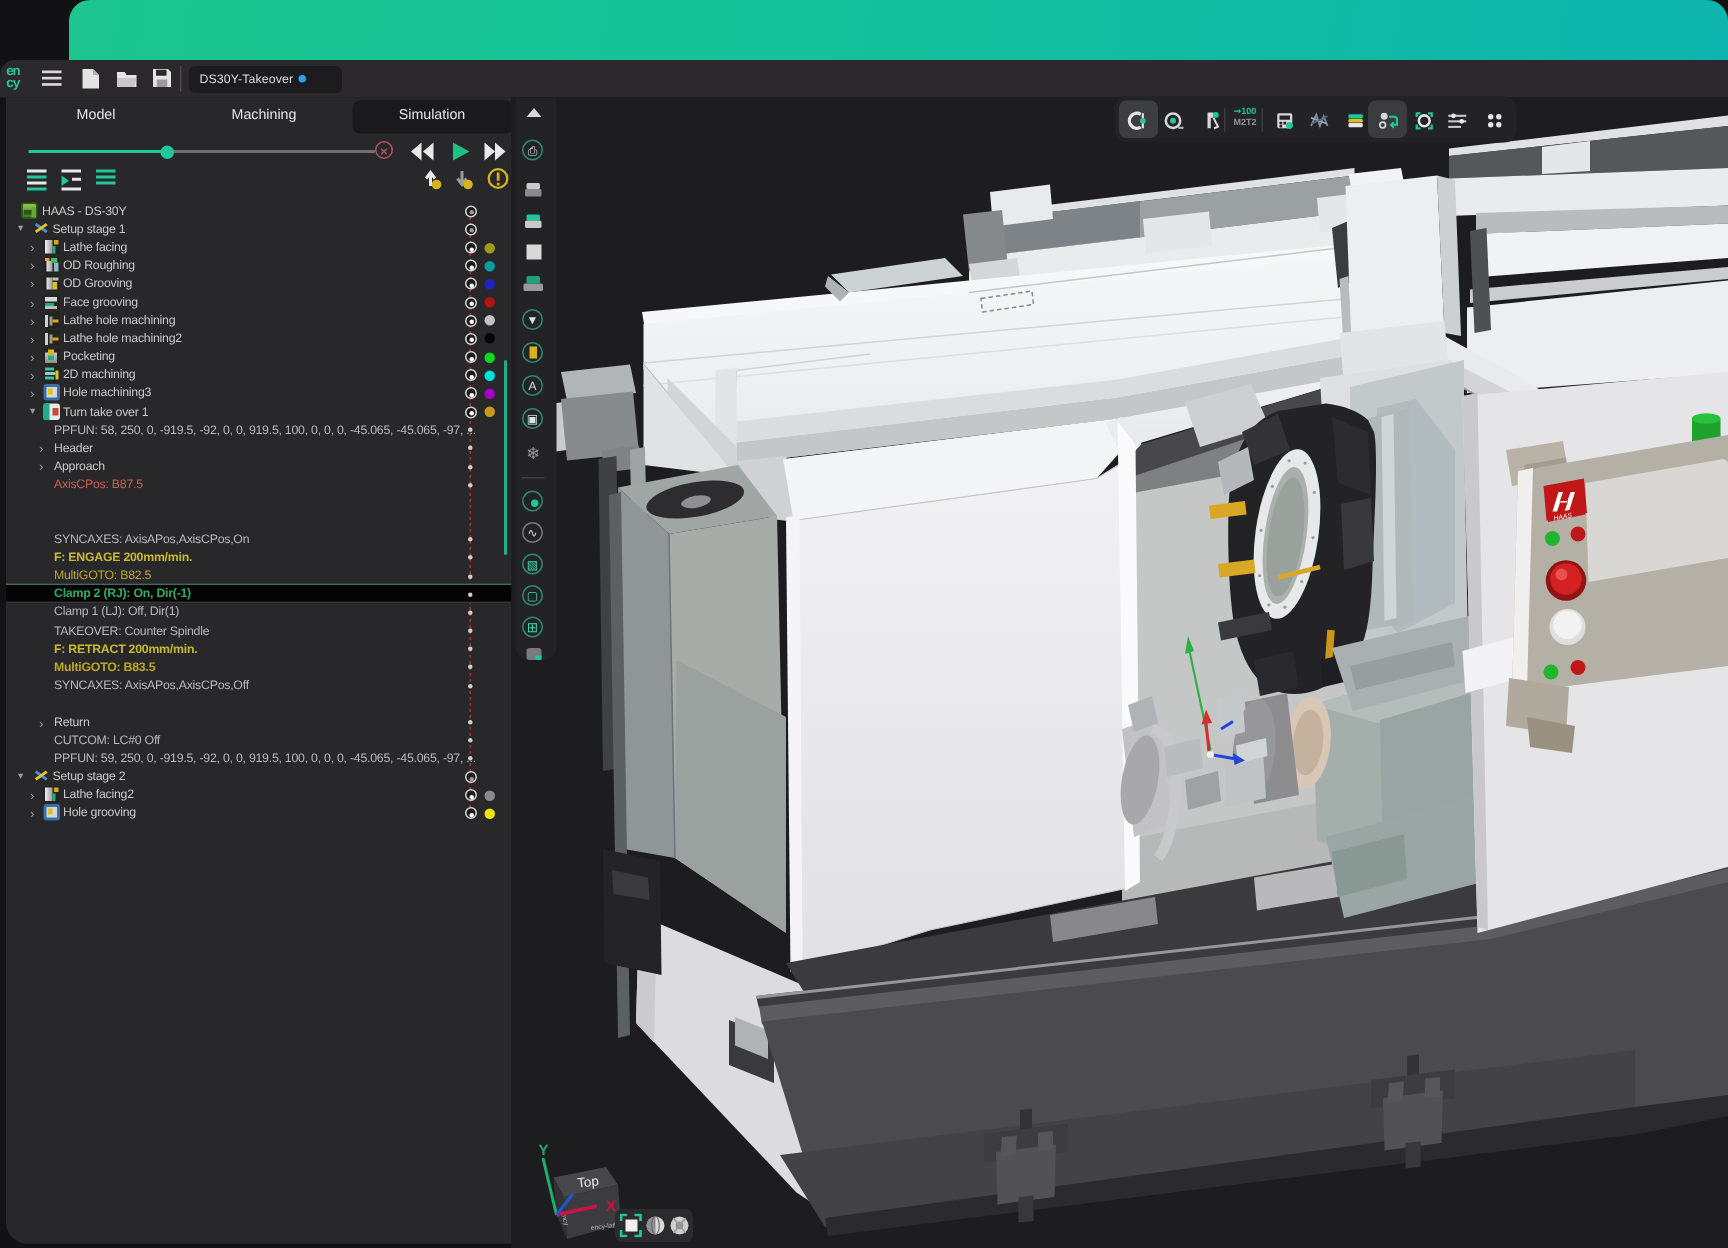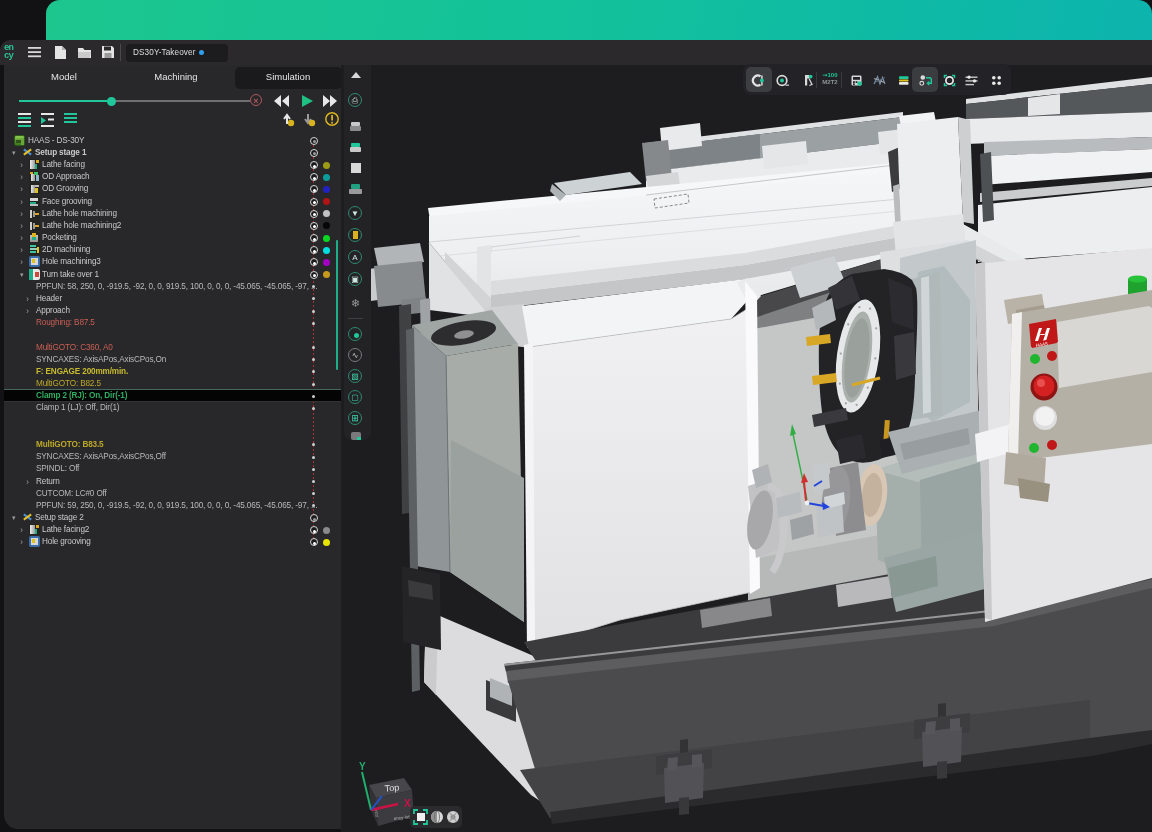--- a/index.html
+++ b/index.html
@@ -377,21 +377,21 @@
         <span style="position:absolute;left:309px;top:5.5px;width:3px;height:3px;border-radius:50%;background:#9a9a9a"></span>
       </div>
 <div style="position:absolute;left:0;top:81.9px;width:337px;height:12.2px;font-size:8.2px;line-height:12px;letter-spacing:-0.15px">
         <span style="position:absolute;left:8px;top:0;width:8px;color:#9a9a9a;font-size:7px;line-height:12px">▾</span>
         <span style="position:absolute;left:18px;top:0px">
           <span class="ti" style="background:transparent">
             <span style="position:absolute;left:1px;top:4px;width:9px;height:2px;background:#4a8fd4;transform:rotate(35deg)"></span>
             <span style="position:absolute;left:1px;top:4px;width:9px;height:2px;background:#e8c02a;transform:rotate(-35deg)"></span>
           </span>
         </span>
-        <span style="position:absolute;left:31px;top:0;white-space:nowrap;font-weight:bold;color:#c9c9c9">Setup stage 1</span>
+        <span style="position:absolute;left:31px;top:0;white-space:nowrap;font-weight:normal;color:#c9c9c9">Setup stage 1</span>
         <span style="position:absolute;left:305.5px;top:2px;width:8px;height:8px;border-radius:50%;border:1px solid #d8d8d8;background:#1b1b1b"></span>
         <span style="position:absolute;left:309px;top:5.5px;width:3px;height:3px;border-radius:50%;background:#9a9a9a"></span>
       </div>
 <div style="position:absolute;left:0;top:94.0px;width:337px;height:12.2px;font-size:8.2px;line-height:12px;letter-spacing:-0.15px">
         <span style="position:absolute;left:16px;top:0;width:8px;color:#9a9a9a;font-size:9px;line-height:12px">›</span>
         <span style="position:absolute;left:25px;top:0px">
           <span class="ti" style="background:#23231f">
             <span style="position:absolute;left:1px;top:1px;width:5px;height:9px;background:linear-gradient(90deg,#efefef,#9a9a9a)"></span>
             <span style="position:absolute;left:6px;top:5px;width:2px;height:5px;background:#1fae8a"></span>
             <span style="position:absolute;right:1px;top:1px;width:3px;height:3px;background:#d9a720"></span>
@@ -405,21 +405,21 @@
 <div style="position:absolute;left:0;top:106.2px;width:337px;height:12.2px;font-size:8.2px;line-height:12px;letter-spacing:-0.15px">
         <span style="position:absolute;left:16px;top:0;width:8px;color:#9a9a9a;font-size:9px;line-height:12px">›</span>
         <span style="position:absolute;left:25px;top:0px">
           <span class="ti" style="background:#23231f">
             <span style="position:absolute;left:2px;top:3px;width:4px;height:7px;background:linear-gradient(90deg,#e8e8e8,#9a9a9a)"></span>
             <span style="position:absolute;right:1px;top:4px;width:3px;height:6px;background:#8fb5c9"></span>
             <span style="position:absolute;right:2px;top:1px;width:4px;height:3px;background:#3fc26a"></span>
             <span style="position:absolute;left:1px;top:1px;width:3px;height:2px;background:#d9a720"></span>
           </span>
         </span>
-        <span style="position:absolute;left:38px;top:0;white-space:nowrap;font-weight:normal;color:#c9c9c9">OD Approach</span>
+        <span style="position:absolute;left:38px;top:0;white-space:nowrap;font-weight:normal;color:#c9c9c9">OD Roughing</span>
         <span style="position:absolute;left:305.5px;top:2px;width:8px;height:8px;border-radius:50%;border:1px solid #d8d8d8;background:#1b1b1b"></span>
         <span style="position:absolute;left:309px;top:5.5px;width:3px;height:3px;border-radius:50%;background:#ffffff"></span>
         <span style="position:absolute;left:319px;top:2.5px;width:7px;height:7px;border-radius:50%;background:#0d9c9c"></span>
       </div>
 <div style="position:absolute;left:0;top:118.4px;width:337px;height:12.2px;font-size:8.2px;line-height:12px;letter-spacing:-0.15px">
         <span style="position:absolute;left:16px;top:0;width:8px;color:#9a9a9a;font-size:9px;line-height:12px">›</span>
         <span style="position:absolute;left:25px;top:0px">
           <span class="ti" style="background:#23231f">
             <span style="position:absolute;left:2px;top:2px;width:4px;height:8px;background:linear-gradient(90deg,#e8e8e8,#9a9a9a)"></span>
             <span style="position:absolute;right:2px;top:5px;width:3px;height:5px;background:#e0c21f"></span>
@@ -536,25 +536,21 @@
         <span style="position:absolute;left:22px;top:0;width:8px;color:#9a9a9a;font-size:9px;line-height:12px">›</span>
         <span style="position:absolute;left:32px;top:0;white-space:nowrap;font-weight:normal;color:#c9c9c9">Header</span>
         <span style="position:absolute;left:307.5px;top:4.5px;width:3px;height:3px;border-radius:50%;background:#cfcfcf"></span>
       </div>
 <div style="position:absolute;left:0;top:240.1px;width:337px;height:12.2px;font-size:8.2px;line-height:12px;letter-spacing:-0.15px">
         <span style="position:absolute;left:22px;top:0;width:8px;color:#9a9a9a;font-size:9px;line-height:12px">›</span>
         <span style="position:absolute;left:32px;top:0;white-space:nowrap;font-weight:normal;color:#c9c9c9">Approach</span>
         <span style="position:absolute;left:307.5px;top:4.5px;width:3px;height:3px;border-radius:50%;background:#cfcfcf"></span>
       </div>
 <div style="position:absolute;left:0;top:252.2px;width:337px;height:12.2px;font-size:8.2px;line-height:12px;letter-spacing:-0.15px">
-        <span style="position:absolute;left:32px;top:0;white-space:nowrap;font-weight:normal;color:#c95f55">Roughing: B87.5</span>
-        <span style="position:absolute;left:307.5px;top:4.5px;width:3px;height:3px;border-radius:50%;background:#cfcfcf"></span>
-      </div>
-<div style="position:absolute;left:0;top:276.6px;width:337px;height:12.2px;font-size:8.2px;line-height:12px;letter-spacing:-0.15px">
-        <span style="position:absolute;left:32px;top:0;white-space:nowrap;font-weight:normal;color:#c95f55">MultiGOTO: C360, A0</span>
+        <span style="position:absolute;left:32px;top:0;white-space:nowrap;font-weight:normal;color:#c95f55">AxisCPos: B87.5</span>
         <span style="position:absolute;left:307.5px;top:4.5px;width:3px;height:3px;border-radius:50%;background:#cfcfcf"></span>
       </div>
 <div style="position:absolute;left:0;top:288.8px;width:337px;height:12.2px;font-size:8.2px;line-height:12px;letter-spacing:-0.15px">
         <span style="position:absolute;left:32px;top:0;white-space:nowrap;font-weight:normal;color:#b9b9b9">SYNCAXES: AxisAPos,AxisCPos,On</span>
         <span style="position:absolute;left:307.5px;top:4.5px;width:3px;height:3px;border-radius:50%;background:#cfcfcf"></span>
       </div>
 <div style="position:absolute;left:0;top:300.9px;width:337px;height:12.2px;font-size:8.2px;line-height:12px;letter-spacing:-0.15px">
         <span style="position:absolute;left:32px;top:0;white-space:nowrap;font-weight:bold;color:#c8bb2e">F: ENGAGE 200mm/min.</span>
         <span style="position:absolute;left:307.5px;top:4.5px;width:3px;height:3px;border-radius:50%;background:#cfcfcf"></span>
       </div>
@@ -564,30 +560,34 @@
       </div>
 <div style="position:absolute;left:0;top:325.3px;width:337px;height:12.2px;font-size:8.2px;line-height:12px;letter-spacing:-0.15px">
         <div style="position:absolute;left:0;right:0;top:-1px;bottom:0;background:#040404;border-top:1px solid #46685c;border-bottom:1px solid #333"></div>
         <span style="position:absolute;left:32px;top:0;white-space:nowrap;font-weight:bold;color:#2fae62">Clamp 2 (RJ): On, Dir(-1)</span>
         <span style="position:absolute;left:307.5px;top:4.5px;width:3px;height:3px;border-radius:50%;background:#cfcfcf"></span>
       </div>
 <div style="position:absolute;left:0;top:337.4px;width:337px;height:12.2px;font-size:8.2px;line-height:12px;letter-spacing:-0.15px">
         <span style="position:absolute;left:32px;top:0;white-space:nowrap;font-weight:normal;color:#b9b9b9">Clamp 1 (LJ): Off, Dir(1)</span>
         <span style="position:absolute;left:307.5px;top:4.5px;width:3px;height:3px;border-radius:50%;background:#cfcfcf"></span>
       </div>
+<div style="position:absolute;left:0;top:349.6px;width:337px;height:12.2px;font-size:8.2px;line-height:12px;letter-spacing:-0.15px">
+        <span style="position:absolute;left:32px;top:0;white-space:nowrap;font-weight:normal;color:#b9b9b9">TAKEOVER: Counter Spindle</span>
+        <span style="position:absolute;left:307.5px;top:4.5px;width:3px;height:3px;border-radius:50%;background:#cfcfcf"></span>
+      </div>
+<div style="position:absolute;left:0;top:361.8px;width:337px;height:12.2px;font-size:8.2px;line-height:12px;letter-spacing:-0.15px">
+        <span style="position:absolute;left:32px;top:0;white-space:nowrap;font-weight:bold;color:#c8bb2e">F: RETRACT 200mm/min.</span>
+        <span style="position:absolute;left:307.5px;top:4.5px;width:3px;height:3px;border-radius:50%;background:#cfcfcf"></span>
+      </div>
 <div style="position:absolute;left:0;top:373.9px;width:337px;height:12.2px;font-size:8.2px;line-height:12px;letter-spacing:-0.15px">
         <span style="position:absolute;left:32px;top:0;white-space:nowrap;font-weight:bold;color:#bba829">MultiGOTO: B83.5</span>
         <span style="position:absolute;left:307.5px;top:4.5px;width:3px;height:3px;border-radius:50%;background:#cfcfcf"></span>
       </div>
 <div style="position:absolute;left:0;top:386.1px;width:337px;height:12.2px;font-size:8.2px;line-height:12px;letter-spacing:-0.15px">
         <span style="position:absolute;left:32px;top:0;white-space:nowrap;font-weight:normal;color:#b9b9b9">SYNCAXES: AxisAPos,AxisCPos,Off</span>
-        <span style="position:absolute;left:307.5px;top:4.5px;width:3px;height:3px;border-radius:50%;background:#cfcfcf"></span>
-      </div>
-<div style="position:absolute;left:0;top:398.3px;width:337px;height:12.2px;font-size:8.2px;line-height:12px;letter-spacing:-0.15px">
-        <span style="position:absolute;left:32px;top:0;white-space:nowrap;font-weight:normal;color:#b9b9b9">SPINDL: Off</span>
         <span style="position:absolute;left:307.5px;top:4.5px;width:3px;height:3px;border-radius:50%;background:#cfcfcf"></span>
       </div>
 <div style="position:absolute;left:0;top:410.5px;width:337px;height:12.2px;font-size:8.2px;line-height:12px;letter-spacing:-0.15px">
         <span style="position:absolute;left:22px;top:0;width:8px;color:#9a9a9a;font-size:9px;line-height:12px">›</span>
         <span style="position:absolute;left:32px;top:0;white-space:nowrap;font-weight:normal;color:#c9c9c9">Return</span>
         <span style="position:absolute;left:307.5px;top:4.5px;width:3px;height:3px;border-radius:50%;background:#cfcfcf"></span>
       </div>
 <div style="position:absolute;left:0;top:422.6px;width:337px;height:12.2px;font-size:8.2px;line-height:12px;letter-spacing:-0.15px">
         <span style="position:absolute;left:32px;top:0;white-space:nowrap;font-weight:normal;color:#b9b9b9">CUTCOM: LC#0 Off</span>
         <span style="position:absolute;left:307.5px;top:4.5px;width:3px;height:3px;border-radius:50%;background:#cfcfcf"></span>

